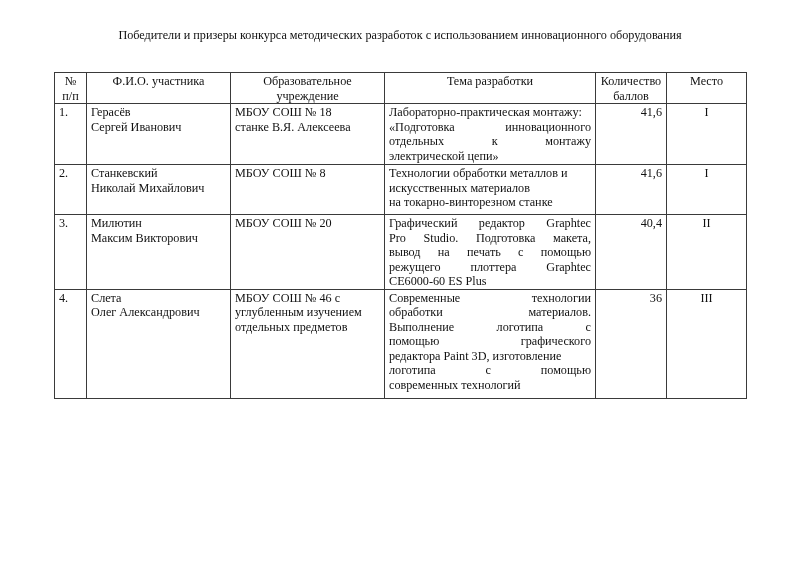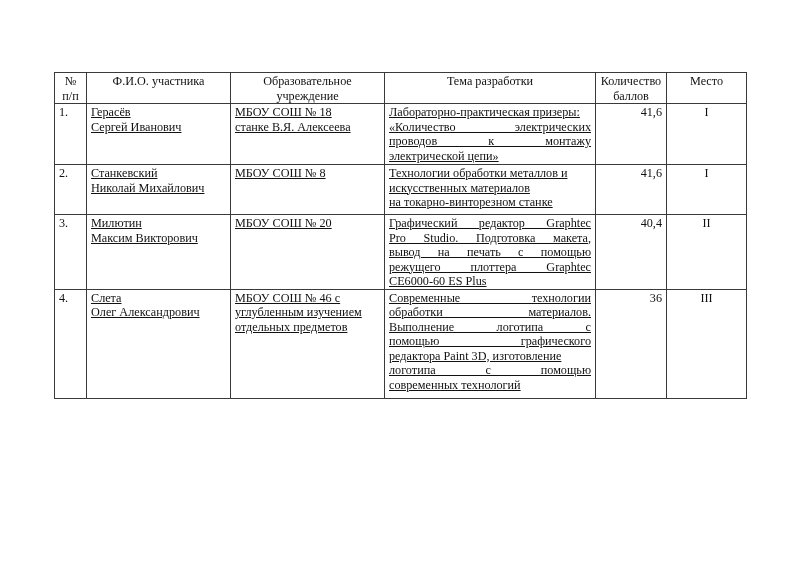--- a/index.html
+++ b/index.html
@@ -49,27 +49,28 @@
     .c-topic { width: 211px; }
     .c-score { width: 71px; }
     .c-place { width: 80px; }
 
     td.num { text-align: left; padding-left: 6px; }
     td.name { text-align: left; padding-left: 6px; }
     td.org { text-align: left; }
     td.topic { text-align: justify; text-align-last: left; }
     td.score { text-align: right; }
     td.place { text-align: center; }
-    .line { display: block; text-decoration: underline; }
+    .line { display: block; }
     .topic .line.j { text-align: justify; text-align-last: justify; }
   </style>
 </head>
 <body>
 
 <div class="title-block">
+  <div>Победители и призеры конкурса методических разработок с использованием инновационного оборудования</div>
 </div>
 
 <table class="results">
   <colgroup>
     <col class="c-num">
       <col class="c-name">
       <col class="c-org">
       <col class="c-topic">
       <col class="c-score">
       <col class="c-place">
@@ -90,23 +91,23 @@
       <td class="num">1.</td>
       <td class="name">
         <span class="line">Герасёв</span>
         <span class="line">Сергей Иванович</span>
       </td>
       <td class="org">
         <span class="line">МБОУ СОШ № 18</span>
         <span class="line">станке В.Я. Алексеева</span>
       </td>
       <td class="topic">
-        <span class="line">Лабораторно-практическая призеры:</span>
-        <span class="line j">«Количество электрических</span>
-        <span class="line j">проводов к монтажу</span>
+        <span class="line">Лабораторно-практическая монтажу:</span>
+        <span class="line j">«Подготовка инновационного</span>
+        <span class="line j">отдельных к монтажу</span>
         <span class="line">электрической цепи»</span>
       </td>
       <td class="score">41,6</td>
       <td class="place">I</td>
     </tr>
 
     <tr style="height:50px">
       <td class="num">2.</td>
       <td class="name">
         <span class="line">Станкевский</span>

